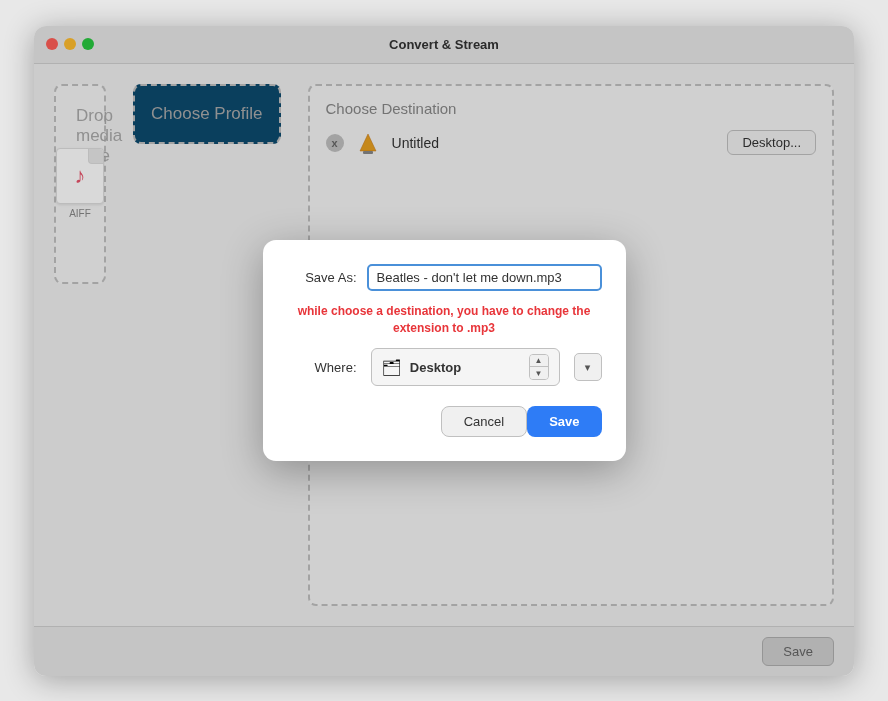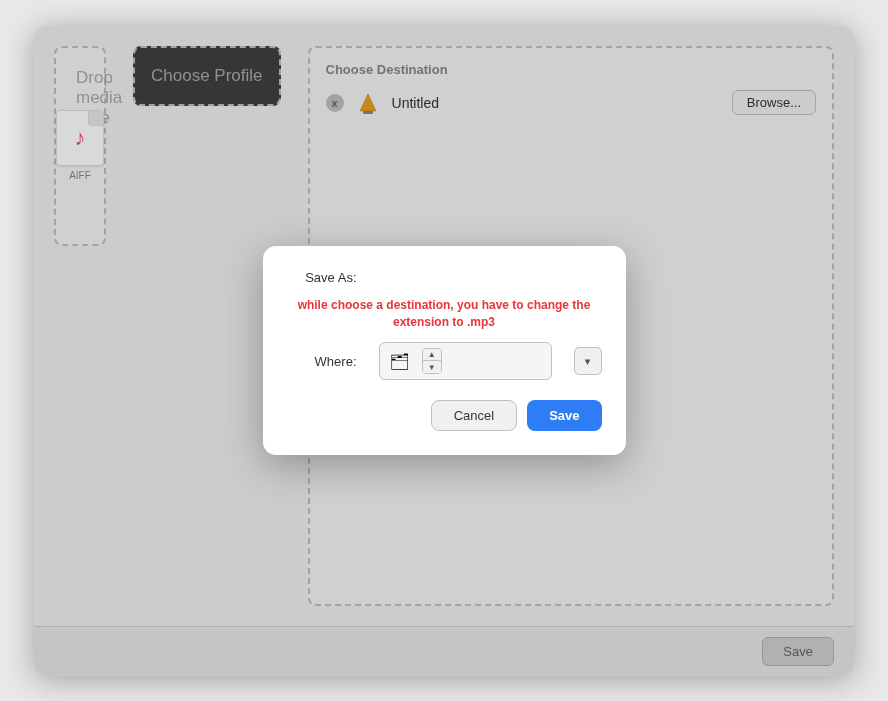--- a/index.html
+++ b/index.html
@@ -136,41 +136,41 @@
       font-weight: 400;
     }
 
     .profile-section {
       border: 2px dashed #c0c0c0;
       border-radius: 8px;
       height: 60px;
       display: flex;
       align-items: center;
       padding: 0 16px;
-      background: #404040;
+      background: #0c4a6e;
     }
 
     .profile-text {
       color: #aaa;
       font-size: 17px;
       font-weight: 400;
     }
 
     .destination-section {
       border: 2px dashed #c0c0c0;
       border-radius: 8px;
       padding: 14px 16px;
       background: #f5f5f5;
       flex: 1;
     }
 
     .destination-title {
       color: #888;
-      font-size: 13px;
-      font-weight: 700;
+      font-size: 15px;
+      font-weight: 400;
       margin-bottom: 12px;
     }
 
     .destination-row {
       display: flex;
       align-items: center;
       gap: 10px;
     }
 
     .remove-btn {
@@ -274,21 +274,21 @@
       font-weight: 600;
       text-align: center;
       line-height: 1.4;
       margin-bottom: 12px;
     }
 
     .where-row {
       display: flex;
       align-items: center;
       margin-bottom: 20px;
-      gap: 22px;
+      gap: 14px;
     }
 
     .where-dropdown {
       flex: 1;
       display: flex;
       align-items: center;
       border: 1px solid #c0c0c0;
       border-radius: 6px;
       background: #f5f5f5;
       padding: 5px 10px;
@@ -342,21 +342,20 @@
       align-items: center;
       justify-content: center;
       cursor: pointer;
       font-size: 11px;
       color: #555;
     }
 
     .modal-buttons {
       display: flex;
       justify-content: flex-end;
-      gap: 10px;
     }
 
     .cancel-btn {
       padding: 7px 22px;
       background: #f0f0f0;
       border: 1px solid #c0c0c0;
       border-radius: 8px;
       font-size: 13px;
       color: #333;
       cursor: pointer;
@@ -380,20 +379,28 @@
       display: flex;
       align-items: center;
       justify-content: center;
     }
   </style>
 </head>
 <body>
 
 <div class="window">
 
+  <div class="titlebar">
+    <div class="traffic-lights">
+      <div class="traffic-light tl-close"></div>
+      <div class="traffic-light tl-min"></div>
+      <div class="traffic-light tl-max"></div>
+    </div>
+    <span class="window-title">Convert &amp; Stream</span>
+  </div>
 
   <div class="main-content">
 
     <div class="drop-zone">
       <span class="drop-zone-text">Drop media here</span>
       <div class="aiff-icon">
         <div class="aiff-file-icon">
           <span class="aiff-music-note">♪</span>
         </div>
         <span class="aiff-label">AIFF</span>
@@ -410,42 +417,44 @@
         <button class="remove-btn">x</button>
         <div class="vlc-cone">
 
           <svg width="28" height="28" viewBox="0 0 28 28" fill="none" xmlns="http://www.w3.org/2000/svg">
             <rect width="28" height="28" rx="4" fill="#f5f5f5"></rect>
             <polygon points="14,5 22,22 6,22" fill="#e8a020" stroke="#c07010" stroke-width="0.5"></polygon>
             <rect x="9" y="22" width="10" height="3" rx="1" fill="#888"></rect>
           </svg>
         </div>
         <span class="destination-name">Untitled</span>
-        <button class="browse-btn">Browse...</button>
+        <button class="browse-btn">Desktop...</button>
       </div>
     </div>
   </div>
 
   <div class="bottom-bar">
     <button class="save-main-btn">Save</button>
   </div>
 
   <div class="modal-overlay">
     <div class="modal">
 
       <div class="modal-row">
         <span class="modal-label">Save As:</span>
+        <input class="modal-input" type="text" value="Beatles - don't let me down.mp3" style="">
       </div>
 
       <div class="annotation-text">while choose a destination, you have to change the extension to .mp3</div>
 
       <div class="where-row">
         <span class="modal-label">Where:</span>
         <div class="where-dropdown">
           <span class="folder-icon">🗂</span>
+          <span class="where-text">Desktop</span>
           <div class="where-stepper">
             <button class="stepper-btn">▲</button>
             <button class="stepper-btn">▼</button>
           </div>
         </div>
         <div class="where-chevron">▾</div>
       </div>
 
       <div class="modal-buttons">
         <button class="cancel-btn">Cancel</button>

